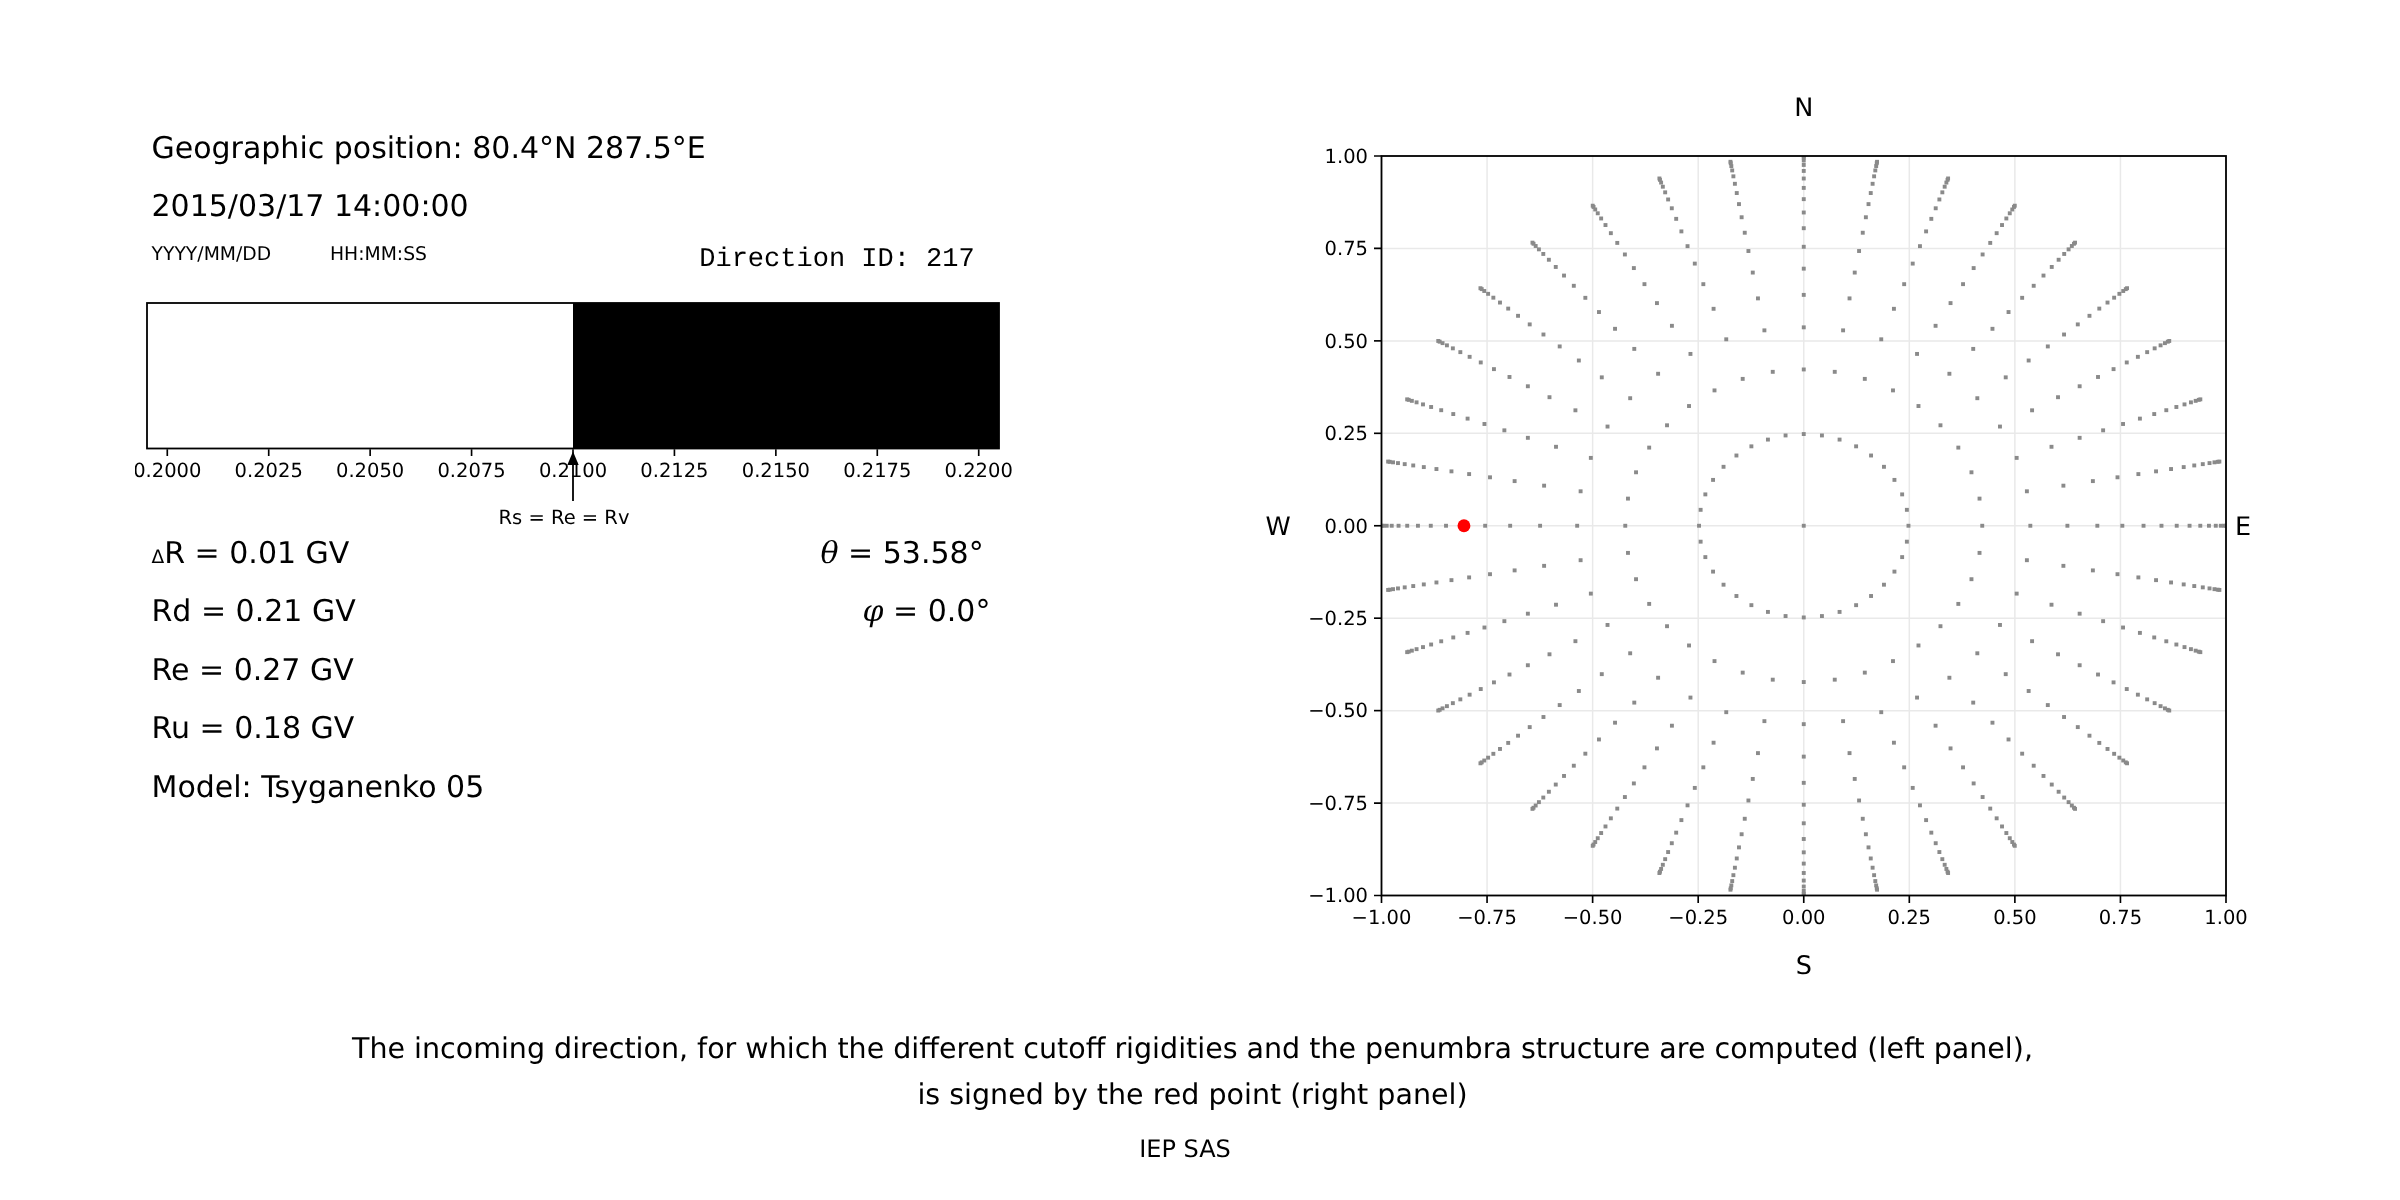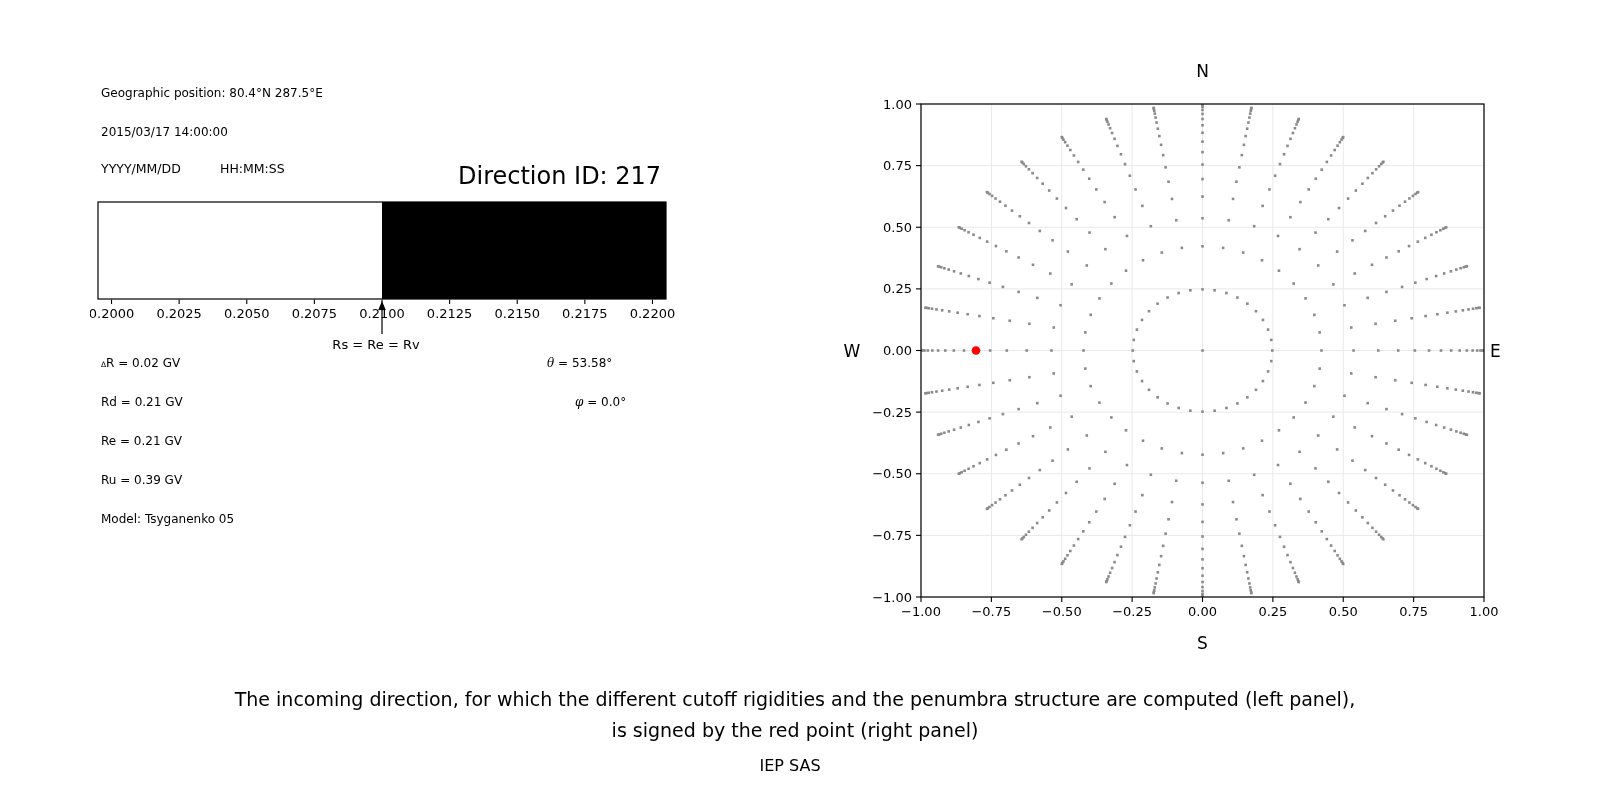--- a/index.html
+++ b/index.html
@@ -1,21 +1,21 @@
 <!DOCTYPE html>
 <html><head>
 <meta charset="utf-8">
 <style>
   html,body{margin:0;padding:0;background:#fff;}
   #canvas{position:relative;width:1600px;height:800px;background:#ffffff;overflow:hidden;
           font-family:"DejaVu Sans",sans-serif;color:#000;}
   .abs{position:absolute;line-height:1.15;white-space:nowrap;}
-  .t16{font-size:12px;}
+  .t16{font-size:20px;}
   .t12{font-size:12.5px;}
-  .t18{font-size:24px;}
+  .t18{font-size:18px;font-family:Liberation Mono, monospace;}
   .caption{position:absolute;left:0;width:1590px;text-align:center;font-size:19px;line-height:1.2;}
   .credit{position:absolute;left:0;width:1580px;text-align:center;font-size:16px;}
   .delta{font-size:0.62em;}
   .math{font-family:"DejaVu Serif",serif;font-style:italic;}
   svg text{font-family:"DejaVu Sans",sans-serif;fill:#000;}
   text.tick{font-size:13px;}
   text.compass{font-size:17px;}
   text.annot{font-size:13px;}
 </style>
 </head>
@@ -54,25 +54,25 @@
       <line x1="494.8571428571428" y1="104.5" x2="494.8571428571428" y2="109" stroke="#000" stroke-width="1.1"></line>
       <text x="494.8571428571428" y="123" text-anchor="middle" class="tick">0.2175</text>
       <line x1="562.4761904761905" y1="104.5" x2="562.4761904761905" y2="109" stroke="#000" stroke-width="1.1"></line>
       <text x="562.4761904761905" y="123" text-anchor="middle" class="tick">0.2200</text>
       <line x1="291.9999999999996" y1="139" x2="291.9999999999996" y2="109" stroke="#000" stroke-width="1.2"></line>
       <polygon points="291.9999999999996,106 288.1999999999996,115 295.7999999999996,115" fill="#000"></polygon>
       <text x="285.9999999999996" y="154" text-anchor="middle" class="annot">Rs = Re = Rv</text>
     </svg>
 
   <div class="abs t16" style="left:101px;top:357px;">
-    <span class="delta">Δ</span><span>R = 0.02 GV</span>
+    <span class="delta">Δ</span><span>R = 0.01 GV</span>
   </div>
   <div class="abs t16" style="left:101px;top:396px;">Rd = 0.21 GV</div>
-  <div class="abs t16" style="left:101px;top:435px;">Re = 0.21 GV</div>
-  <div class="abs t16" style="left:101px;top:474px;">Ru = 0.39 GV</div>
+  <div class="abs t16" style="left:101px;top:435px;">Re = 0.27 GV</div>
+  <div class="abs t16" style="left:101px;top:474px;">Ru = 0.18 GV</div>
   <div class="abs t16" style="left:101px;top:513px;">Model: Tsyganenko 05</div>
 
   <div class="abs t16" style="left:547px;top:357px;">
     <span class="math">θ</span><span> = 53.58°</span>
   </div>
   <div class="abs t16" style="left:547px;top:396px;margin-left:28px;">
     <span class="math">φ</span><span> = 0.0°</span>
   </div>
 
   <svg id="skyplot" class="abs" style="left:820px;top:55px;" width="700" height="600" viewBox="0 0 700 600">

